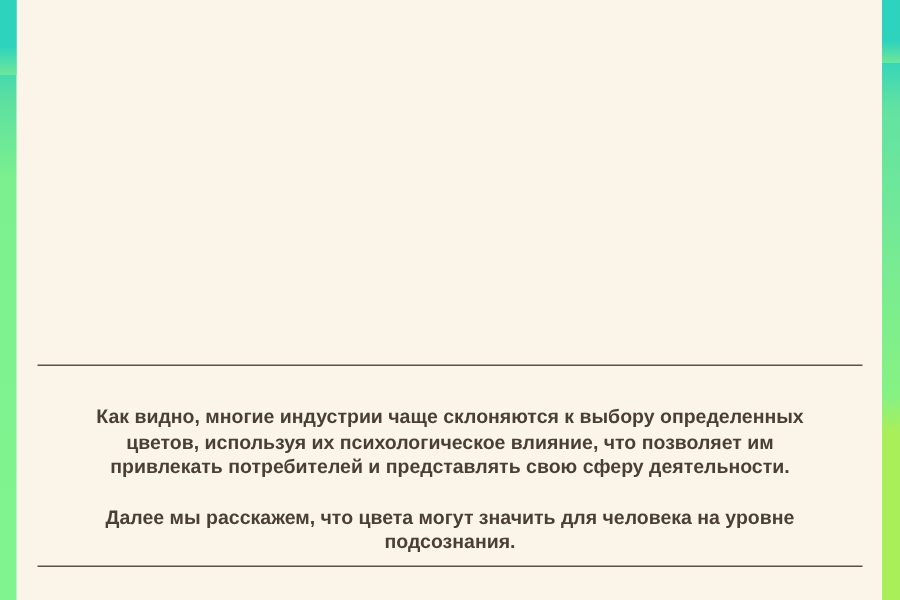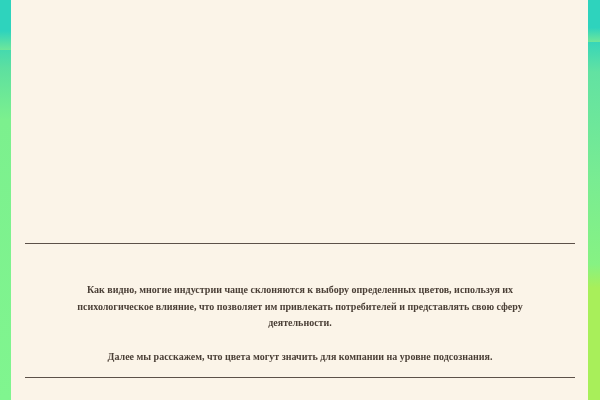--- a/index.html
+++ b/index.html
@@ -126,26 +126,26 @@
   
   .body-copy {
     position: absolute;
     left: 46px;
     right: 46px;
     top: 266px;
     text-align: center;
     z-index: 2;
   }
   .body-copy p {
-    margin: 16px;
+    margin: 4px;
     color: #4a3f36;
-    font-size: 10px;
+    font-size: 13px;
     line-height: 16.5px;
     font-weight: 600;
-    font-family: Liberation Serif, serif;
+    font-family: Liberation Sans, sans-serif;
   }
   .body-copy p.para-2 {
     margin-top: 17px;
   }
 </style>
 </head>
 <body>
 
 <div id="slide">
 
@@ -197,18 +197,18 @@
       <div class="industry-item">25. Услуги связи</div>
       <div class="industry-item">26. Логистика</div>
     </div>
 
   </div>
 
   <div class="divider top-rule"></div>
 
   <div class="body-copy">
     <p class="para-1">Как видно, многие индустрии чаще склоняются к выбору определенных цветов, используя их психологическое влияние, что позволяет им привлекать потребителей и представлять свою сферу деятельности.</p>
-    <p class="para-2">Далее мы расскажем, что цвета могут значить для компании на уровне подсознания.</p>
+    <p class="para-2">Далее мы расскажем, что цвета могут значить для человека на уровне подсознания.</p>
   </div>
 
   <div class="divider bottom-rule"></div>
 
 </div>
 
 </body></html>

